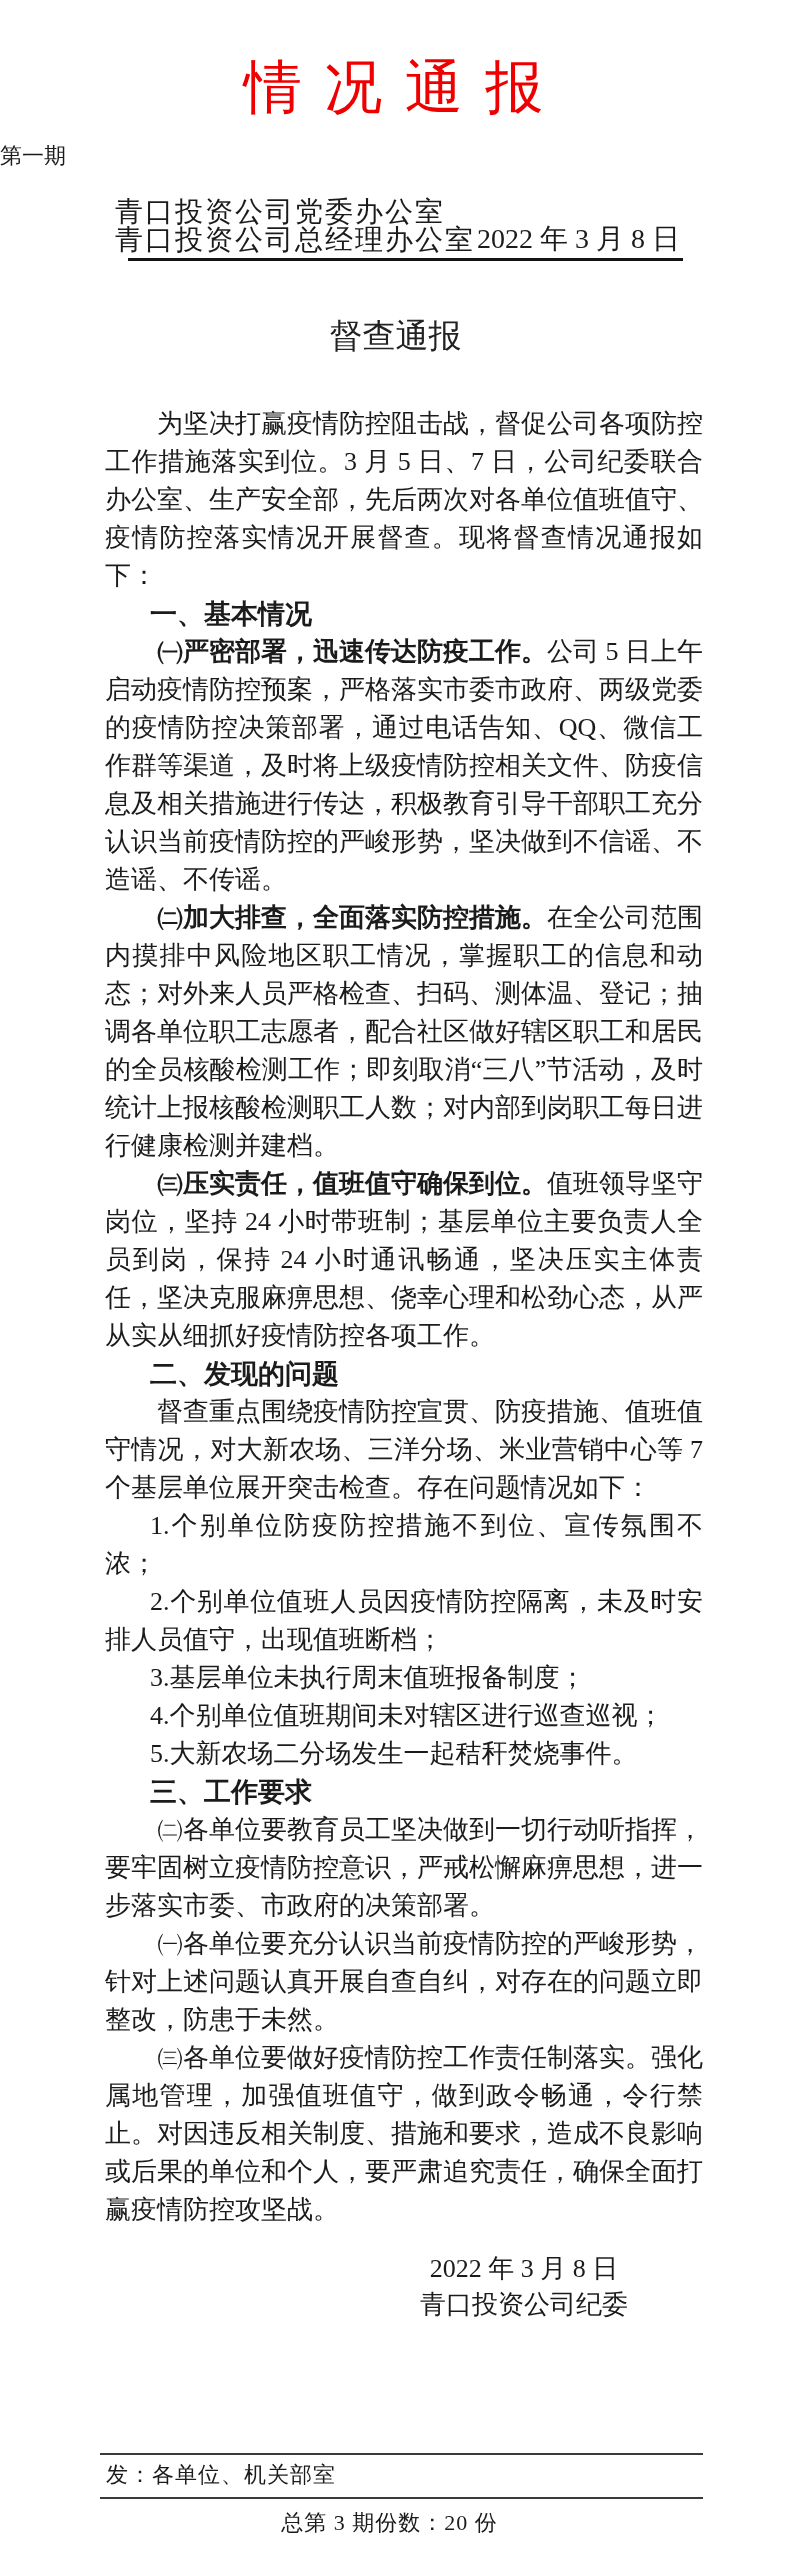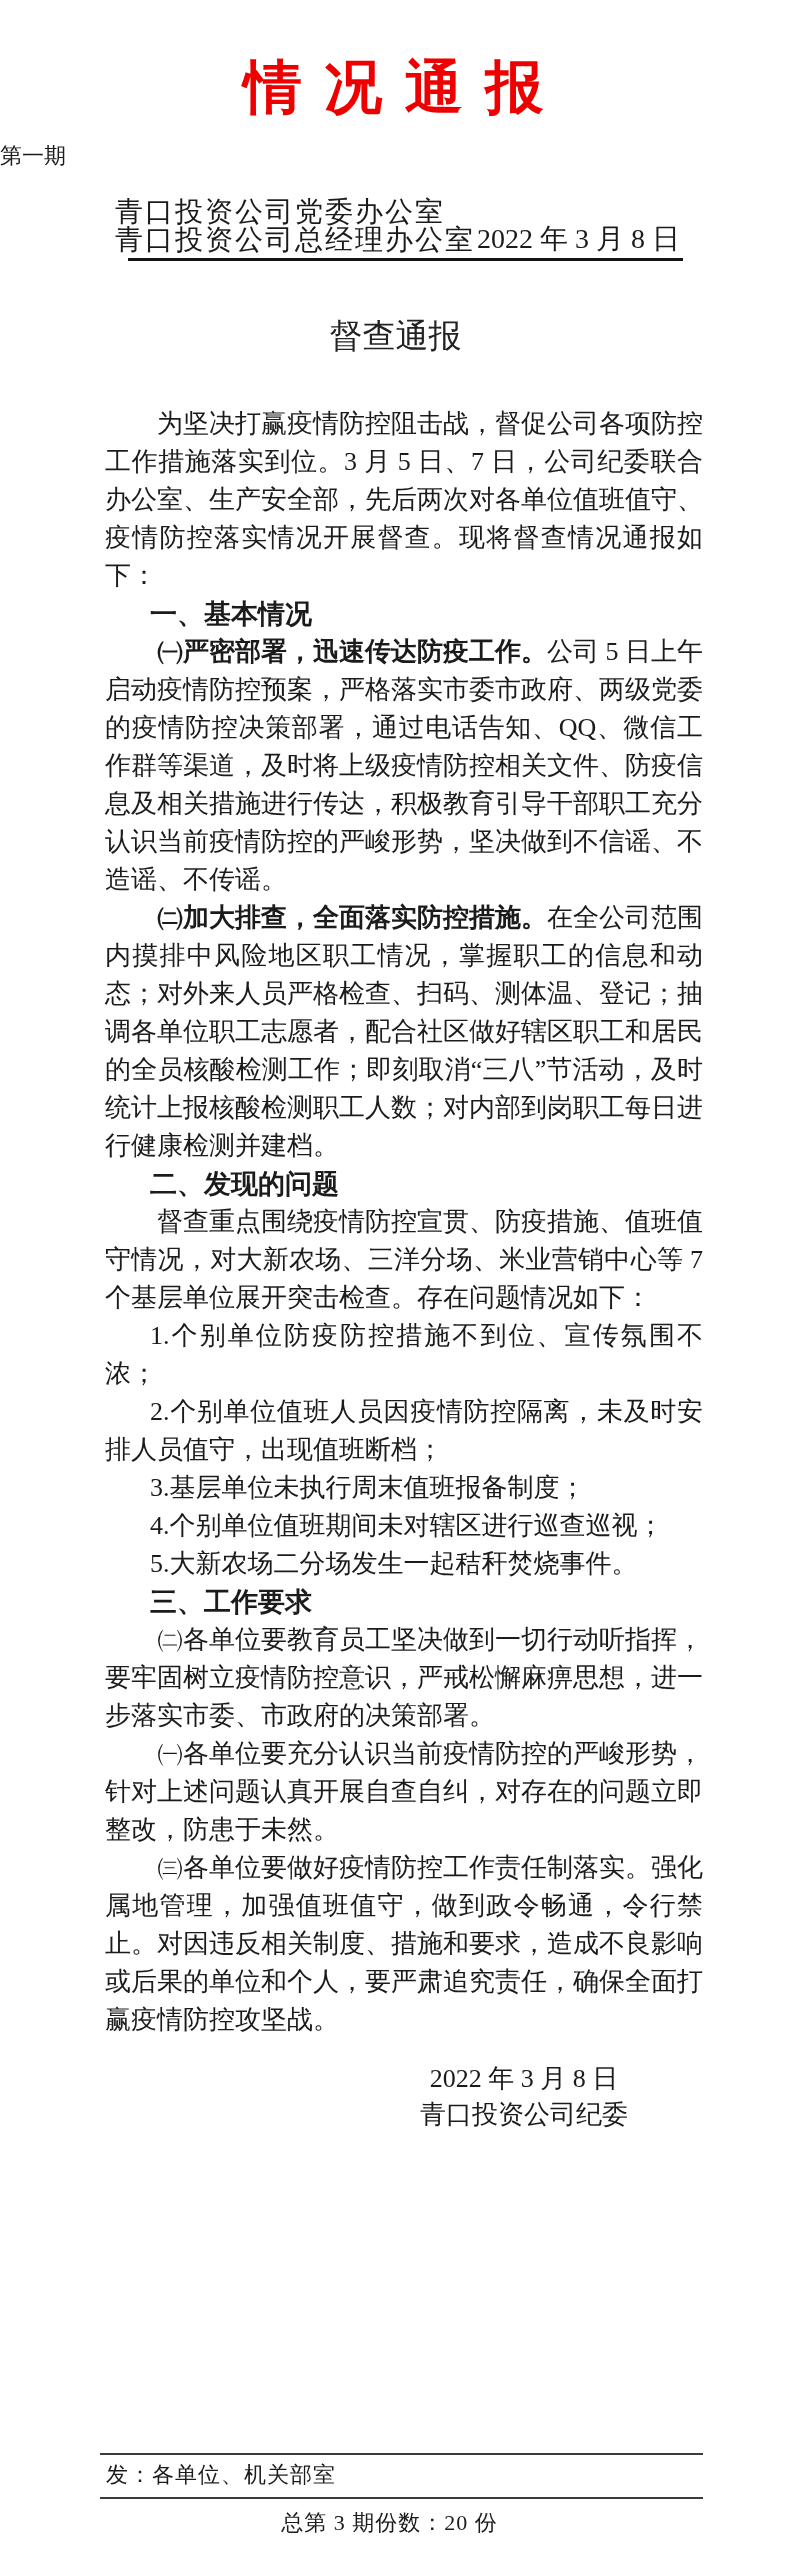--- a/index.html
+++ b/index.html
@@ -4,21 +4,21 @@
 <style>
   html,body{margin:0;padding:0;}
   body{
     width:791px;height:2576px;background:#ffffff;
     font-family:"Liberation Serif","DejaVu Serif",serif;
     color:#1b1b1b;
   }
   .page{position:relative;width:791px;height:2576px;overflow:hidden;background:#fff;}
   .masthead{
     margin:0;padding-top:56px;text-align:center;
-    font-size:58px;line-height:1.1;font-weight:bold;color:#ee0000;
+    font-size:58px;line-height:1.1;font-weight:normal;color:#ee0000;
     letter-spacing:4px;
   }
   .issue{margin-top:24px;text-align:left;font-size:22px;line-height:24px;}
   .header-row{
     display:flex;justify-content:space-between;align-items:flex-end;
     margin:30px 111px 0 115px;font-size:28px;line-height:28px;
   }
   .orgs div{white-space:nowrap;letter-spacing:2px;}
   .hdate{white-space:nowrap;padding-bottom:1px;}
   .rule{margin:4px 108px 0 128px;border-top:3px solid #141414;height:0;}
@@ -72,20 +72,21 @@
   <div class="body">
 
     <p>为坚决打赢疫情防控阻击战，督促公司各项防控工作措施落实到位。3 月 5 日、7 日，公司纪委联合办公室、生产安全部，先后两次对各单位值班值守、疫情防控落实情况开展督查。现将督查情况通报如下：</p>
 
     <h3>一、基本情况</h3>
 
     <p><span class="lead">㈠严密部署，迅速传达防疫工作。</span><span>公司 5 日上午启动疫情防控预案，严格落实市委市政府、两级党委的疫情防控决策部署，通过电话告知、QQ、微信工作群等渠道，及时将上级疫情防控相关文件、防疫信息及相关措施进行传达，积极教育引导干部职工充分认识当前疫情防控的严峻形势，坚决做到不信谣、不造谣、不传谣。</span></p>
 
     <p><span class="lead">㈡加大排查，全面落实防控措施。</span><span>在全公司范围内摸排中风险地区职工情况，掌握职工的信息和动态；对外来人员严格检查、扫码、测体温、登记；抽调各单位职工志愿者，配合社区做好辖区职工和居民的全员核酸检测工作；即刻取消“三八”节活动，及时统计上报核酸检测职工人数；对内部到岗职工每日进行健康检测并建档。</span></p>
 
+    <p><span class="lead">㈢压实责任，值班值守确保到位。</span><span>值班领导坚守岗位，坚持 24 小时带班制；基层单位主要负责人全员到岗，保持 24 小时通讯畅通，坚决压实主体责任，坚决克服麻痹思想、侥幸心理和松劲心态，从严从实从细抓好疫情防控各项工作。</span></p>
 
     <h3>二、发现的问题</h3>
 
     <p>督查重点围绕疫情防控宣贯、防疫措施、值班值守情况，对大新农场、三洋分场、米业营销中心等 7 个基层单位展开突击检查。存在问题情况如下：</p>
 
     <p class="item">1.个别单位防疫防控措施不到位、宣传氛围不浓；</p>
     <p class="item">2.个别单位值班人员因疫情防控隔离，未及时安排人员值守，出现值班断档；</p>
     <p class="item">3.基层单位未执行周末值班报备制度；</p>
     <p class="item">4.个别单位值班期间未对辖区进行巡查巡视；</p>
     <p class="item">5.大新农场二分场发生一起秸秆焚烧事件。</p>

